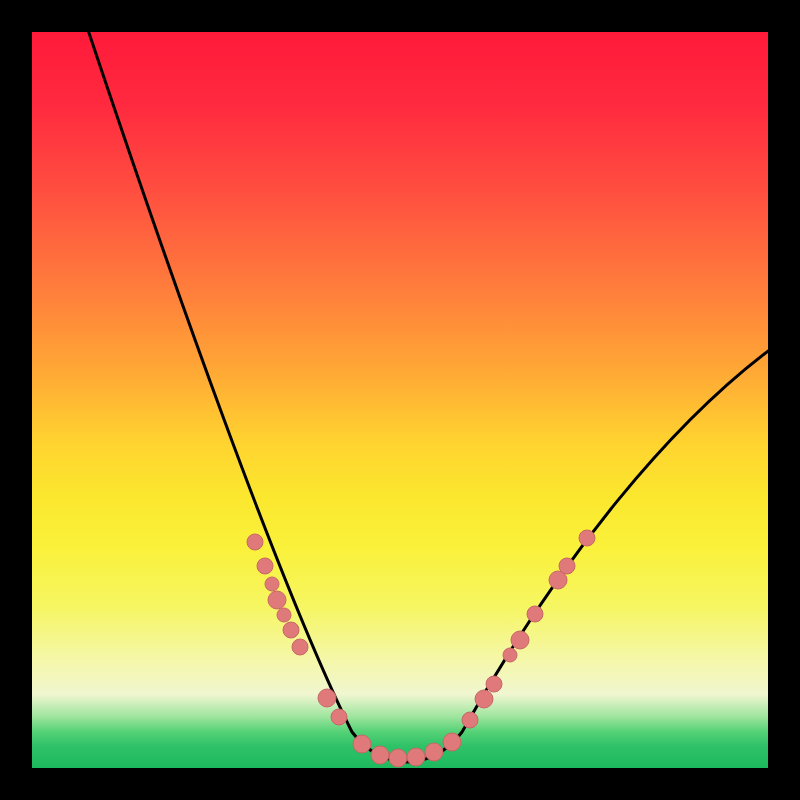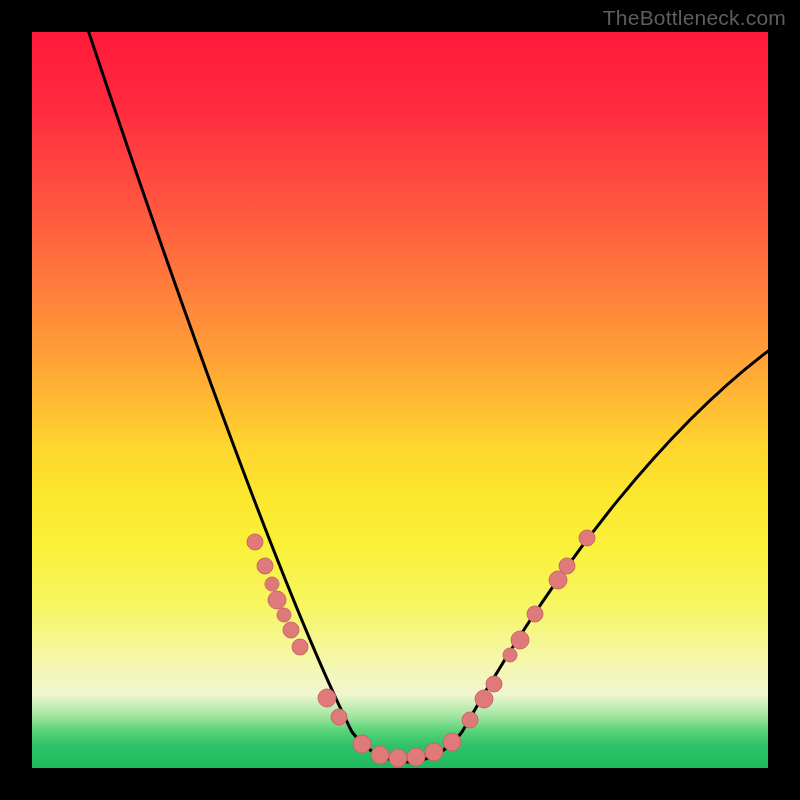--- a/index.html
+++ b/index.html
@@ -61,21 +61,20 @@
   }
   svg.curve {
     position: absolute;
     inset: 0;
   }
 </style>
 </head>
 <body>
 
 <div class="frame">
-  <div class="watermark">TheBottleneck.com</div>
 
   <div class="plot-area">
     <div class="gradient"></div>
 
     <svg class="curve" viewBox="0 0 736 736" preserveAspectRatio="none">
       <path fill="none" stroke="#000" stroke-width="3" d="M 50 -20 C 140 250, 250 560, 320 700 C 350 740, 400 740, 430 700 C 520 540, 640 380, 770 295"></path>
       <g id="marker-layer">
           <circle cx="223" cy="510" r="8" fill="#e07a7a" stroke="#c86666" stroke-width="1"></circle>
           <circle cx="233" cy="534" r="8" fill="#e07a7a" stroke="#c86666" stroke-width="1"></circle>
           <circle cx="240" cy="552" r="7" fill="#e07a7a" stroke="#c86666" stroke-width="1"></circle>

